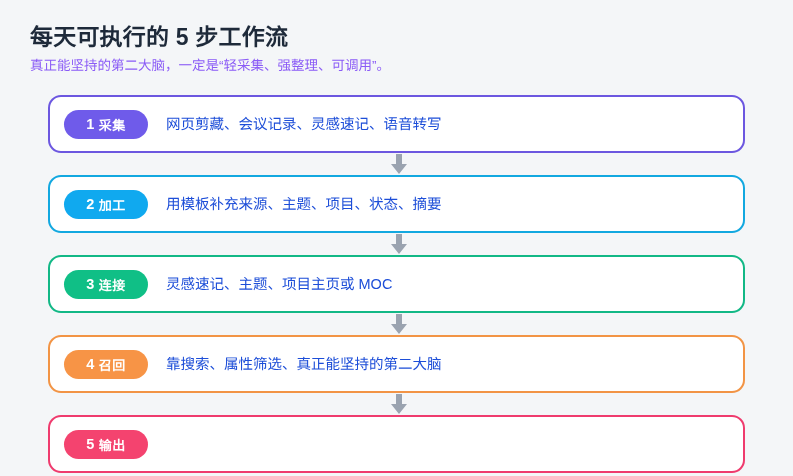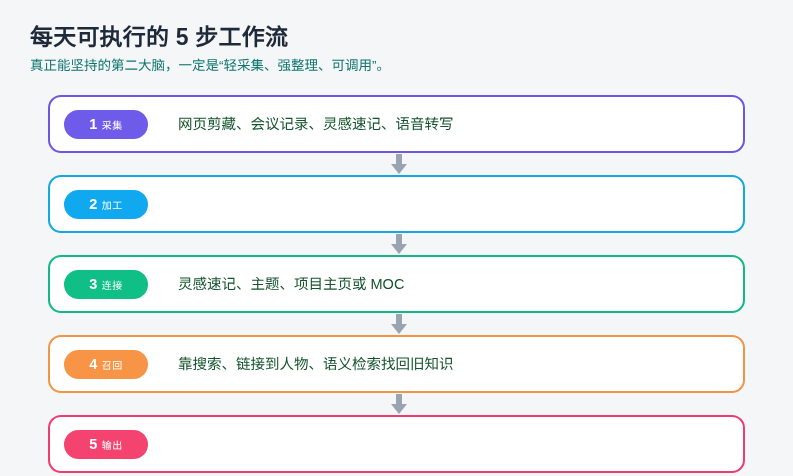--- a/index.html
+++ b/index.html
@@ -27,21 +27,21 @@
     font-size: 23px;
     font-weight: bold;
     color: #1e2a3a;
     letter-spacing: 0.2px;
     line-height: 30px;
     margin: 0 0 4px 0;
     white-space: nowrap;
   }
   .page-subtitle {
     font-size: 13.5px;
-    color: #0f766e;
+    color: #8b5cf6;
     line-height: 20px;
     margin: 0;
     white-space: nowrap;
   }
   .flow {
     margin-top: 19px;
     margin-left: 18px;
     width: 697px;
     position: relative;
   }
@@ -74,27 +74,27 @@
     font-size: 14.5px;
     font-weight: bold;
     letter-spacing: 0.5px;
     white-space: nowrap;
   }
   .step-badge .badge-num {
     font-size: 14.5px;
     font-weight: bold;
   }
   .step-badge .badge-label {
-    font-size: 10px;
-    font-weight: normal;
+    font-size: 13px;
+    font-weight: bold;
   }
   .step-text {
-    margin-left: 30px;
+    margin-left: 18px;
     font-size: 14.5px;
-    color: #14532d;
+    color: #1d4ed8;
     line-height: 22px;
     white-space: nowrap;
   }
   .connector {
     height: 22px;
     width: 697px;
     display: flex;
     align-items: center;
     justify-content: flex-start;
   }
@@ -127,20 +127,21 @@
         <svg class="connector-arrow" viewBox="0 0 18 20">
           <path d="M6 0 H12 V10 H17 L9 20 L1 10 H6 Z" fill="#9aa3b0"></path>
         </svg>
       </div>
       <div class="flow-step">
         <div class="step-card" style="border-color: rgb(18, 168, 224);">
           <div class="step-badge" style="background: rgb(16, 169, 239);">
             <span class="badge-num">2</span>
             <span class="badge-label">加工</span>
           </div>
+          <div class="step-text">用模板补充来源、主题、项目、状态、摘要</div>
         </div>
       </div>
       <div class="connector">
         <svg class="connector-arrow" viewBox="0 0 18 20">
           <path d="M6 0 H12 V10 H17 L9 20 L1 10 H6 Z" fill="#9aa3b0"></path>
         </svg>
       </div>
       <div class="flow-step">
         <div class="step-card" style="border-color: rgb(18, 184, 134);">
           <div class="step-badge" style="background: rgb(16, 191, 134);">
@@ -154,21 +155,21 @@
         <svg class="connector-arrow" viewBox="0 0 18 20">
           <path d="M6 0 H12 V10 H17 L9 20 L1 10 H6 Z" fill="#9aa3b0"></path>
         </svg>
       </div>
       <div class="flow-step">
         <div class="step-card" style="border-color: rgb(242, 148, 69);">
           <div class="step-badge" style="background: rgb(247, 148, 70);">
             <span class="badge-num">4</span>
             <span class="badge-label">召回</span>
           </div>
-          <div class="step-text">靠搜索、链接到人物、语义检索找回旧知识</div>
+          <div class="step-text">靠搜索、属性筛选、真正能坚持的第二大脑</div>
         </div>
       </div>
       <div class="connector">
         <svg class="connector-arrow" viewBox="0 0 18 20">
           <path d="M6 0 H12 V10 H17 L9 20 L1 10 H6 Z" fill="#9aa3b0"></path>
         </svg>
       </div>
       <div class="flow-step">
         <div class="step-card" style="border-color: rgb(239, 59, 110);">
           <div class="step-badge" style="background: rgb(244, 67, 111);">

